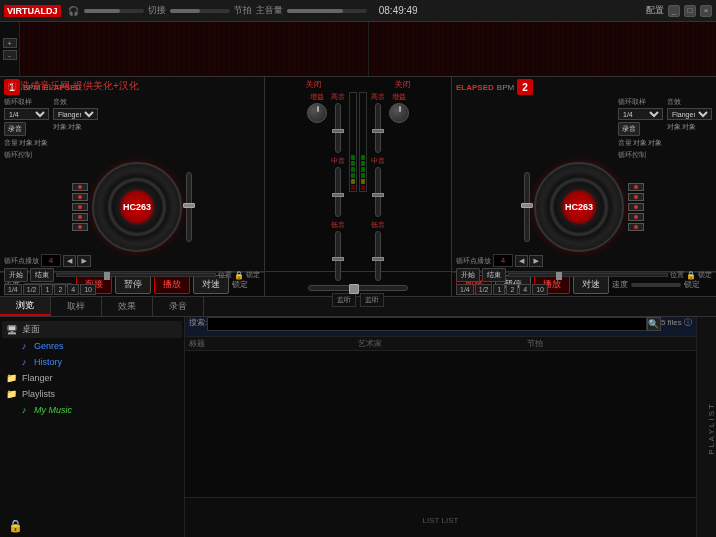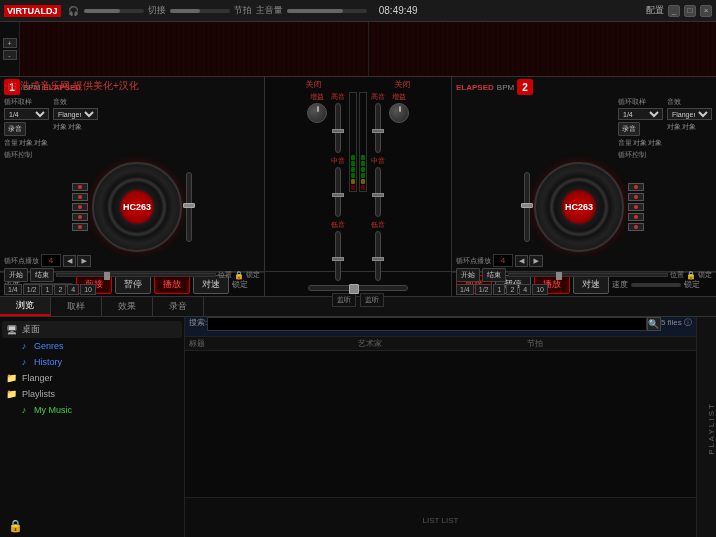--- a/index.html
+++ b/index.html
@@ -431,21 +431,21 @@
       display: flex;
       align-items: center;
       justify-content: center;
       font-size: 9px;
     }
     .sidebar-label {
       font-size: 9px;
       color: #aaa;
     }
     .sidebar-label.highlight { color: #4488ff; }
-    .sidebar-label.green { color: #44cc44; }
+    .sidebar-label.green { color: #44cc44; font-style: italic; }
 
     
     #content-area {
       flex: 1;
       display: flex;
       flex-direction: column;
       background: #0a0a0a;
     }
     .content-header {
       height: 20px;

